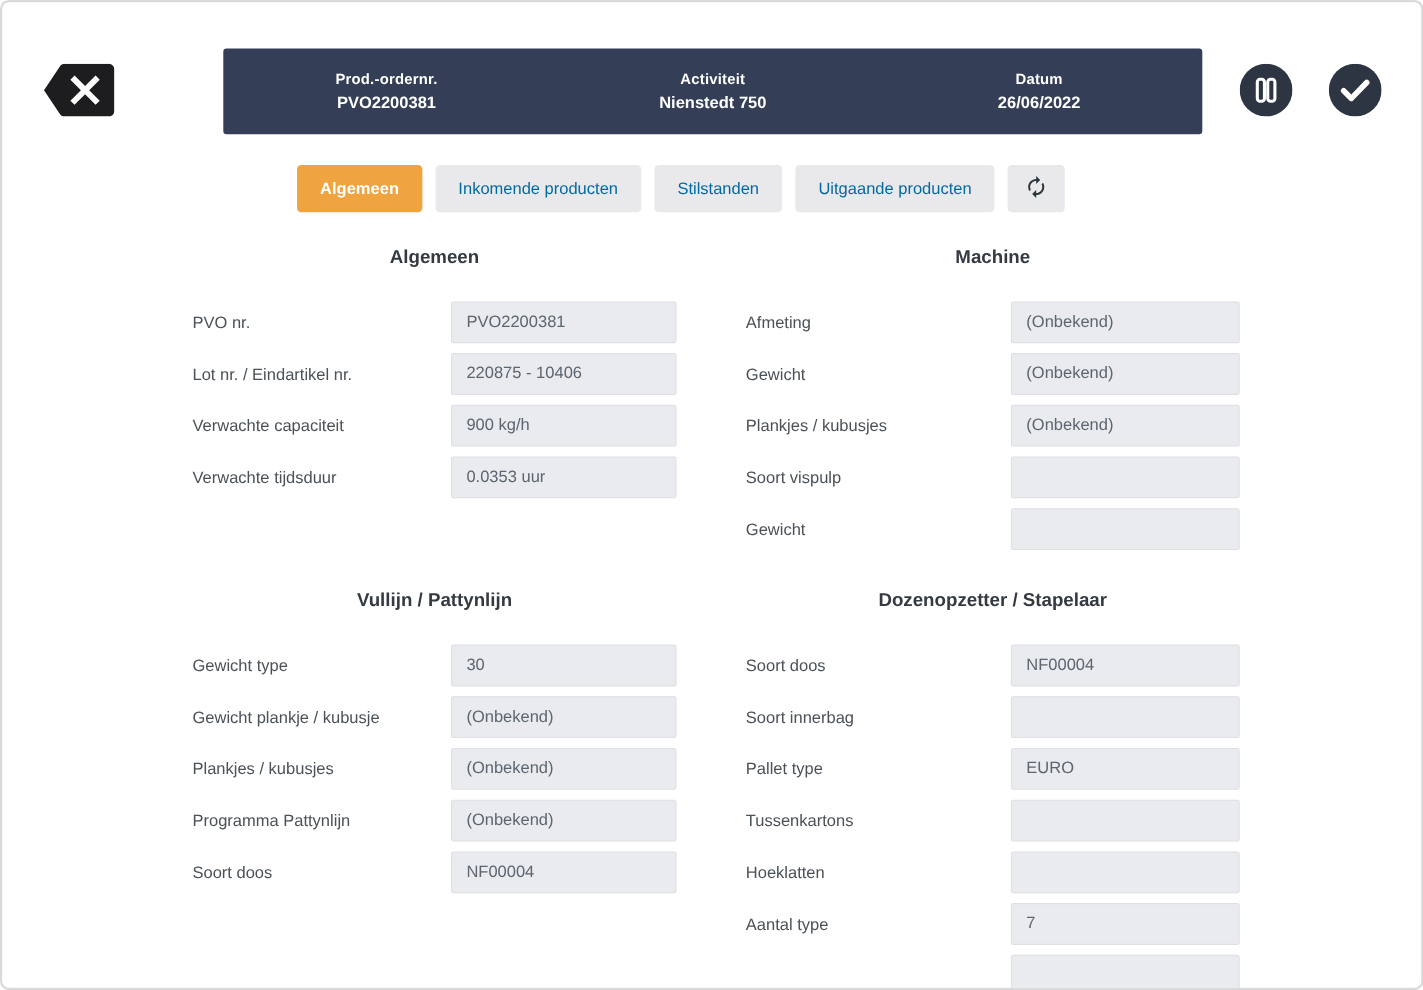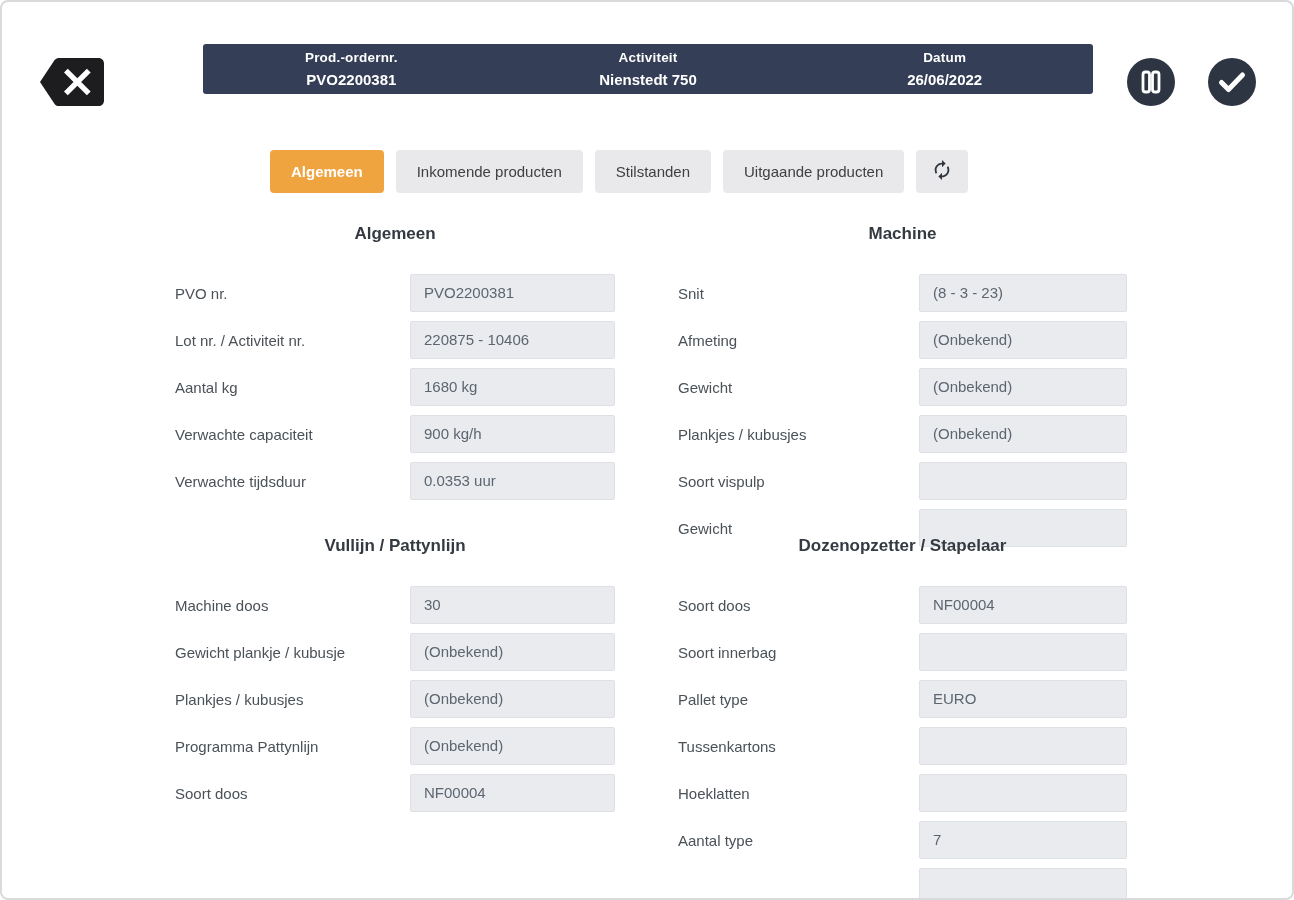--- a/index.html
+++ b/index.html
@@ -10,42 +10,42 @@
     border:2px solid #d9dadc; border-radius:8px;
     background:#fff; overflow:hidden;
   }
 
   
   .close-btn {
     position:absolute; left:38px; top:56px; width:64px; height:48px;
     background:none; border:none; padding:0; cursor:pointer;
   }
   .header-bar {
-    position:absolute; left:201px; top:42px; width:890px; height:50px;
+    position:absolute; left:201px; top:42px; width:890px; height:78px;
     background:#343e56; border-radius:3px;
     display:flex; align-items:center;
   }
   .header-col { flex:1; text-align:center; color:#fff; }
   .header-col .h-label { font-size:13.5px; font-weight:600; letter-spacing:.2px; }
   .header-col .h-value { font-size:15px; font-weight:700; margin-top:6px; }
   .circle-btn {
     position:absolute; top:56px; width:48px; height:48px;
     background:none; border:none; padding:0; cursor:pointer;
   }
   .pause-btn { left:1125px; }
   .confirm-btn { left:1206px; }
 
   
   .tabs {
     position:absolute; left:268px; top:148px;
     display:flex; gap:12px; align-items:stretch;
   }
   .tab {
     height:43px; padding:0 21px; border:none; border-radius:4px;
-    background:#e9e9eb; color:#404040; font-size:15px;
+    background:#e9e9eb; color:#0369a1; font-size:15px;
     font-family:"Liberation Sans", sans-serif; cursor:pointer; white-space:nowrap;
   }
   .tab.active { background:#efa440; color:#fff; font-weight:700; }
   .refresh-btn {
     height:43px; width:52px; border:none; border-radius:4px;
     background:#e9e9eb; cursor:pointer;
     display:flex; align-items:center; justify-content:center;
   }
 
   
@@ -141,46 +141,38 @@
   </div>
 
   <div class="form-col col-left row-top">
     <h2 class="section-title">Algemeen</h2>
     <div>
         <div class="field-row">
     <div class="f-label">PVO nr.</div>
     <div class="f-box">PVO2200381</div>
   </div>
         <div class="field-row">
-    <div class="f-label">Lot nr. / Activiteit nr.</div>
+    <div class="f-label">Lot nr. / Eindartikel nr.</div>
     <div class="f-box">220875 - 10406</div>
-  </div>
-        <div class="field-row">
-    <div class="f-label">Aantal kg</div>
-    <div class="f-box">1680 kg</div>
   </div>
         <div class="field-row">
     <div class="f-label">Verwachte capaciteit</div>
     <div class="f-box">900 kg/h</div>
   </div>
         <div class="field-row">
     <div class="f-label">Verwachte tijdsduur</div>
     <div class="f-box">0.0353 uur</div>
   </div>
       </div>
   </div>
 
   <div class="form-col col-right row-top">
     <h2 class="section-title">Machine</h2>
     <div>
         <div class="field-row">
-    <div class="f-label">Snit</div>
-    <div class="f-box">(8 - 3 - 23)</div>
-  </div>
-        <div class="field-row">
     <div class="f-label">Afmeting</div>
     <div class="f-box">(Onbekend)</div>
   </div>
         <div class="field-row">
     <div class="f-label">Gewicht</div>
     <div class="f-box">(Onbekend)</div>
   </div>
         <div class="field-row">
     <div class="f-label">Plankjes / kubusjes</div>
     <div class="f-box">(Onbekend)</div>
@@ -193,21 +185,21 @@
     <div class="f-label">Gewicht</div>
     <div class="f-box"></div>
   </div>
       </div>
   </div>
 
   <div class="form-col col-left row-bottom">
     <h2 class="section-title">Vullijn / Pattynlijn</h2>
     <div>
         <div class="field-row">
-    <div class="f-label">Machine doos</div>
+    <div class="f-label">Gewicht type</div>
     <div class="f-box">30</div>
   </div>
         <div class="field-row">
     <div class="f-label">Gewicht plankje / kubusje</div>
     <div class="f-box">(Onbekend)</div>
   </div>
         <div class="field-row">
     <div class="f-label">Plankjes / kubusjes</div>
     <div class="f-box">(Onbekend)</div>
   </div>

